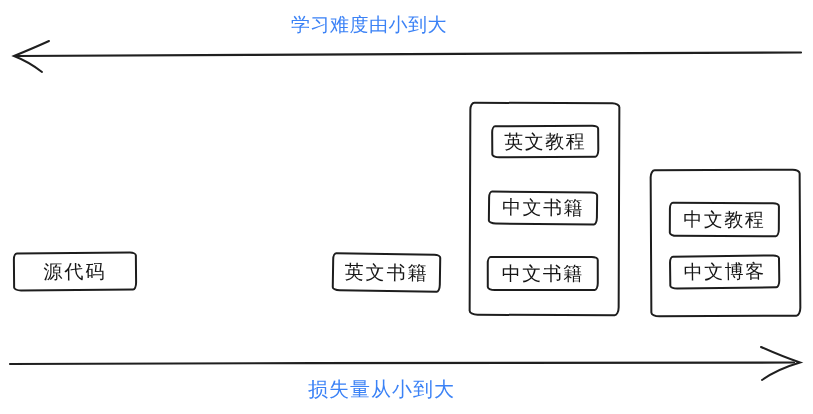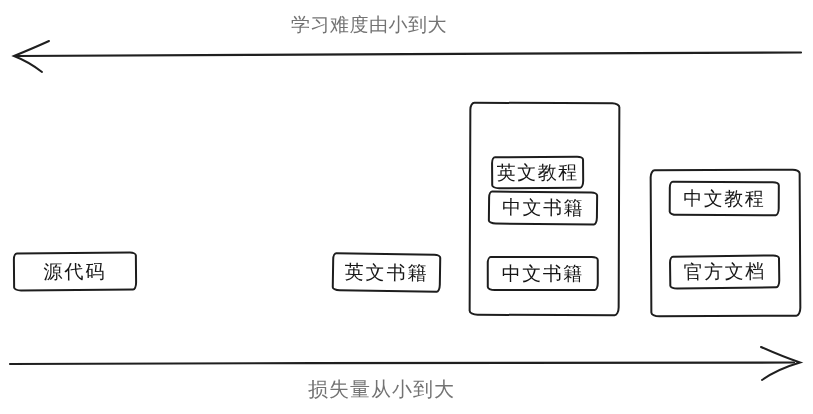--- a/index.html
+++ b/index.html
@@ -12,21 +12,21 @@
     width: 813px;
     height: 414px;
     background: #ffffff;
     font-family: "Liberation Sans", "DejaVu Sans", sans-serif;
     color: #1d1d1d;
     overflow: hidden;
   }
   .axis-label {
     position: absolute;
     white-space: nowrap;
-    color: #737373;
+    color: #3b82f6;
   }
   .top-label {
     left: 291px;
     top: 12px;
     font-size: 19px;
     letter-spacing: 0.5px;
   }
   .bottom-label {
     left: 308px;
     top: 376px;
@@ -63,27 +63,27 @@
   }
   .group .box { letter-spacing: 1.5px; }
 
   
   .b-source   { left: 13px;  top: 252px; width: 124px; height: 39px; transform: rotate(-0.5deg); }
   .b-official { left: 171px; top: 253px; width: 111px; height: 36px; transform: rotate(0.4deg); }
   .b-enbook   { left: 332px; top: 253px; width: 109px; height: 39px; transform: rotate(0.9deg); }
 
   
   .g-en { left: 469px; top: 102px; width: 151px; height: 214px; transform: rotate(0.2deg); }
-  .g-en .i1 { left: 20px; top: 21px;  width: 93px; height: 33px; transform: rotate(-0.6deg); margin-top: 31px; }
+  .g-en .i1 { left: 20px; top: 21px;  width: 108px; height: 33px; transform: rotate(-0.6deg); }
   .g-en .i2 { left: 17px; top: 87px;  width: 110px; height: 34px; transform: rotate(0.4deg); }
   .g-en .i3 { left: 16px; top: 152px; width: 112px; height: 35px; transform: rotate(-0.3deg); }
 
   
   .g-cn { left: 650px; top: 169px; width: 151px; height: 148px; transform: rotate(-0.3deg); }
-  .g-cn .i1 { left: 17px; top: 10px; width: 111px; height: 35px; transform: rotate(0.5deg); }
+  .g-cn .i1 { left: 17px; top: 31px; width: 111px; height: 35px; transform: rotate(0.5deg); }
   .g-cn .i2 { left: 17px; top: 84px; width: 111px; height: 34px; transform: rotate(-0.4deg); }
 </style>
 </head>
 <body>
 
 <div class="canvas">
 
   <div class="axis-label top-label">学习难度由小到大</div>
 
   <svg class="arrow-svg arrow-top" width="813" height="45" viewBox="0 0 813 45">
@@ -108,21 +108,21 @@
     <div class="box i3">
       <span>中文书籍</span>
     </div>
   </div>
 
   <div class="group g-cn">
     <div class="box i1">
       <span>中文教程</span>
     </div>
     <div class="box i2">
-      <span>官方文档</span>
+      <span>中文博客</span>
     </div>
   </div>
 
   <svg class="arrow-svg arrow-bottom" width="813" height="55" viewBox="0 0 813 55">
     <path d="M 10 24 C 270 23, 540 22.5, 794 22.5" fill="none" stroke="#1f1f1f" stroke-width="2.2" stroke-linecap="round"></path>
     <path d="M 761 7 C 779 15, 791 19.5, 800 22.5 C 788 26, 774 31.5, 762 40" fill="none" stroke="#1f1f1f" stroke-width="2" stroke-linecap="round"></path>
   </svg>
 
   <div class="axis-label bottom-label">损失量从小到大</div>
 

